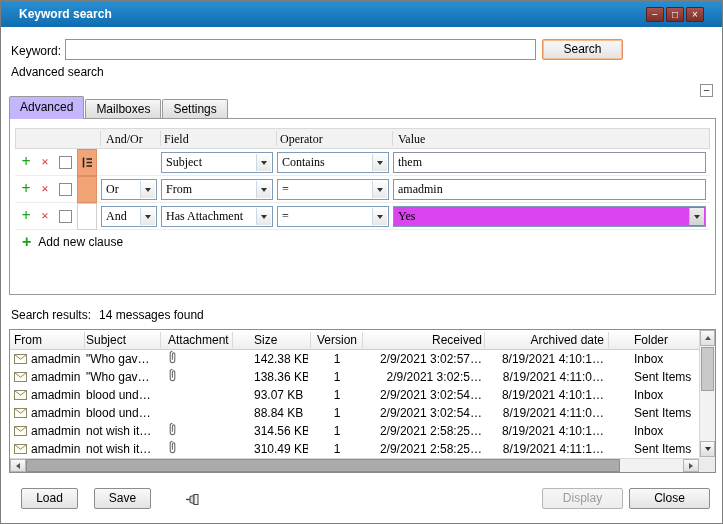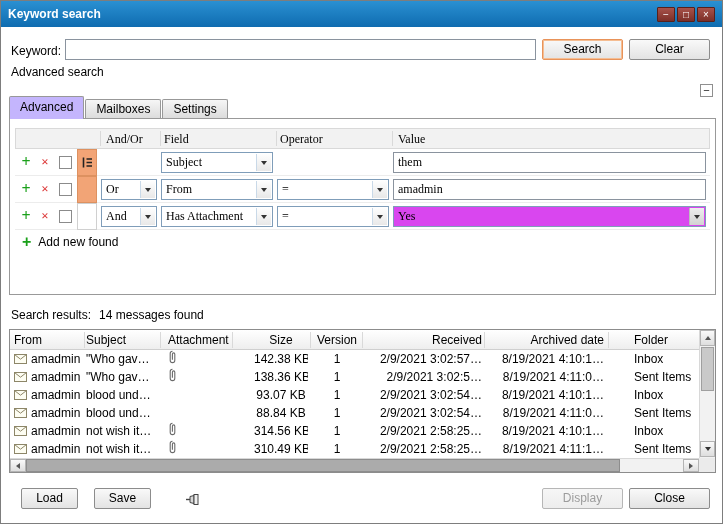--- a/index.html
+++ b/index.html
@@ -1,20 +1,20 @@
 <!DOCTYPE html>
 <html><head>
 <meta charset="utf-8">
 <style>
   *{margin:0;padding:0;box-sizing:border-box;}
   body{font-family:"Liberation Sans","DejaVu Sans",sans-serif;font-size:12px;background:#fff;width:723px;height:524px;}
   .window{position:relative;width:723px;height:524px;background:#fff;border:1px solid #7d7d7d;overflow:hidden;}
 
   
-  .titlebar{position:absolute;left:0;top:0;width:100%;height:26px;background:linear-gradient(#2a90d2,#0f6cb0);display:flex;align-items:center;padding:0 7px;}
+  .titlebar{position:absolute;left:0;top:0;width:100%;height:26px;background:linear-gradient(#2a90d2,#0f6cb0);display:flex;align-items:center;padding:0 18px;}
   .title{color:#fff;font-weight:bold;font-size:12px;}
   .win-buttons{margin-left:auto;display:flex;gap:2px;}
   .win-btn{width:18px;height:15px;background:linear-gradient(#a7524a,#7c2f28);border:1px solid #58211b;color:#fff;font-size:10px;line-height:13px;text-align:center;border-radius:1px;}
 
   
   .txt{position:absolute;height:21px;border:1px solid #8a939e;background:#fff;font:inherit;padding:0 4px;}
   .btn{position:absolute;height:21px;background:linear-gradient(#f9f9f9,#e3e3e3);border:1px solid #8c8c8c;border-radius:2px;text-align:center;line-height:19px;cursor:default;}
   .btn.focused{border:1px solid #e8935a;box-shadow:0 0 0 1px #f5bd92 inset;}
   .btn.disabled{color:#9c9c9c;border-color:#b6b6b6;background:linear-gradient(#f6f6f6,#ededed);}
 
@@ -56,21 +56,21 @@
   .results-table{position:absolute;left:8px;top:328px;width:707px;height:144px;border:1px solid #8c8c8c;background:#fff;}
   .rt-header{position:absolute;left:0;top:0;width:689px;height:20px;background:linear-gradient(#ffffff,#eeeeee);border-bottom:1px solid #cfcfcf;}
   .hcell{position:absolute;top:3px;white-space:nowrap;overflow:hidden;}
   .hsep{position:absolute;top:2px;height:16px;width:1px;background:#d9d9d9;}
   .rt-rows{position:absolute;left:0;top:20px;width:689px;height:108px;overflow:hidden;}
   .rt-row{position:absolute;left:0;width:689px;height:18px;line-height:18px;}
   .rcell{position:absolute;top:0;height:18px;white-space:nowrap;overflow:hidden;}
   .c-from{left:4px;width:70px;}
   .c-subj{left:76px;width:72px;}
   .c-att{left:152px;width:70px;padding-left:6px;}
-  .c-size{left:224px;width:74px;text-align:center;padding-left:20px;}
+  .c-size{left:224px;width:74px;text-align:left;padding-left:20px;}
   .c-ver{left:302px;width:50px;text-align:center;}
   .c-recv{left:354px;width:118px;text-align:right;}
   .c-arch{left:476px;width:118px;text-align:right;}
   .c-fold{left:624px;width:86px;}
   .cell-from{display:flex;align-items:center;gap:4px;}
 
   
   .vscroll{position:absolute;left:689px;top:0;width:16px;height:128px;background:#f2f2f2;border-left:1px solid #d8d8d8;}
   .hscroll{position:absolute;left:0;top:128px;width:689px;height:14px;background:#f2f2f2;border-top:1px solid #d8d8d8;}
   .sb-corner{position:absolute;left:689px;top:128px;width:16px;height:14px;background:#ebebeb;}
@@ -99,21 +99,20 @@
     <div class="win-buttons">
       <div class="win-btn">−</div>
       <div class="win-btn">□</div>
       <div class="win-btn">×</div>
     </div>
   </div>
 
   <span class="kw-label">Keyword:</span>
   <input class="txt kw-input" value="" style="">
   <div class="btn focused" style="left:541px;top:38px;width:81px">Search</div>
-  <div class="btn" style="left:628px;top:38px;width:81px">Clear</div>
   <span class="adv-label">Advanced search</span>
   <div class="collapse-box">−</div>
 
   <div class="tabs">
     <div class="tab selected">Advanced</div>
     <div class="tab">Mailboxes</div>
     <div class="tab">Settings</div>
   </div>
 
   <div class="tab-panel">
@@ -139,20 +138,26 @@
             <path d="M1.5 0.5 V10.5" stroke="#222" stroke-width="1.6"></path>
             <path d="M4.5 2 H10 M4.5 5.5 H10 M4.5 9 H10" stroke="#222" stroke-width="1.4"></path>
           </svg>
         </span>
         <div class="dd" style="left:146px;width:112px">
           <span class="dd-text">Subject</span>
           <span class="dd-btn">
               <span class="tri-down"></span>
             </span>
         </div>
+        <div class="dd" style="left:262px;width:112px">
+          <span class="dd-text">Contains</span>
+          <span class="dd-btn">
+              <span class="tri-down"></span>
+            </span>
+        </div>
         <input class="txt" style="left: 378px; width: 313px;" value="them">
       </div>
 
       <div class="clause-row" style="top:48px">
         <span class="icon-add" style="left:4px">+</span>
         <span class="icon-del" style="left:23px">×</span>
         <span class="cb" style="left:44px"></span>
         <span class="ind sel"></span>
         <div class="dd" style="left:86px;width:56px">
           <span class="dd-text">Or</span>
@@ -202,21 +207,21 @@
           <span class="dd-text">Yes</span>
           <span class="dd-btn">
               <span class="tri-down"></span>
             </span>
         </div>
       </div>
     </div>
 
     <div class="add-clause">
       <span class="plus">+</span>
-      <span>Add new found</span>
+      <span>Add new clause</span>
     </div>
   </div>
 
   <div class="results-summary">
     <span>Search results:</span>
     <span>14 messages found</span>
   </div>
 
   <div class="results-table">
     <div class="rt-header">

